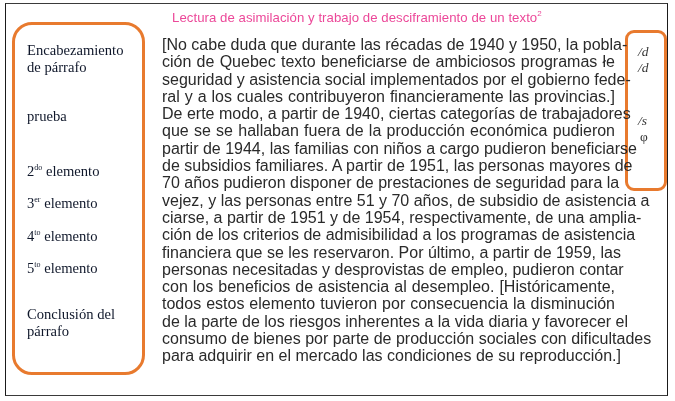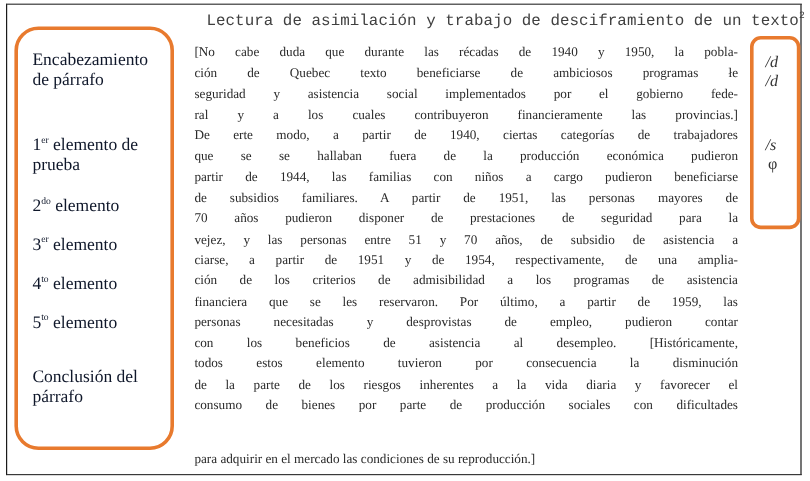--- a/index.html
+++ b/index.html
@@ -1,54 +1,53 @@
 <!DOCTYPE html>
 <html><head>
   <meta charset="utf-8">
   <style>
     html, body { margin: 0; padding: 0; background: #ffffff; }
     body { width: 675px; height: 401px; position: relative; overflow: hidden;
            font-family: "DejaVu Serif", "Liberation Serif", serif; color: #2b2b2b; }
     .frame { position: absolute; left: 5px; top: 3px; width: 663px; height: 393px;
              border-top: 1.5px solid #3a3a3a; border-bottom: 1.5px solid #3a3a3a;
              border-left: 1.5px solid #1a1a1a; border-right: 1.5px solid #1a1a1a; box-sizing: border-box; }
-    .title { position: absolute; left: 172px; top: 9px; font-size: 13.2px; color: #404040;
-             font-family: Liberation Mono, monospace; white-space: nowrap; letter-spacing: 0.05px; }
+    .title { position: absolute; left: 172px; top: 9px; font-size: 13.2px; color: #ec4899;
+             font-family: Liberation Sans, sans-serif; white-space: nowrap; letter-spacing: 0.05px; }
     .title sup { font-size: 8px; vertical-align: 6px; }
     .left-box { position: absolute; left: 12px; top: 22px; width: 133px; height: 353px;
                 border: 3px solid #e87a2e; border-radius: 20px; box-sizing: border-box; }
     .right-box { position: absolute; left: 625px; top: 30px; width: 42px; height: 161px;
                  border: 3px solid #e87a2e; border-radius: 9px; box-sizing: border-box; }
     .label { position: absolute; left: 27px; font-family: "Liberation Serif", serif; font-size: 14.6px;
              line-height: 17px; color: #0f172a; white-space: nowrap; }
     .label sup { font-size: 8px; vertical-align: 6px; }
     .mark { position: absolute; left: 638px; font-family: "Liberation Serif", serif; font-size: 13.5px;
             font-style: italic; color: #333; line-height: 15px; }
     .mark.phi { font-style: normal; left: 640px; }
     .body { position: absolute; left: 162px; top: 36px; width: 453px;
-            font-family: Liberation Serif, serif; font-size: 11px; line-height: 17.3px; color: #2a2a2a; }
+            font-family: Liberation Sans, sans-serif; font-size: 16px; line-height: 17.3px; color: #2a2a2a; }
     .line { display: block; text-align: justify; text-align-last: justify; white-space: nowrap; height: 17.3px; }
-    .line.last { text-align-last: left; margin-top: 28px; }
+    .line.last { text-align-last: left; }
   </style>
 </head>
 <body>
 
 <div class="frame"></div>
 
 <div class="title"><span>Lectura de asimilación y trabajo de desciframiento de un texto</span><sup>2</sup></div>
 
 <div class="left-box"></div>
 <div class="right-box"></div>
 
 <div class="label" style="top:42px">
   <div>Encabezamiento</div>
   <div>de párrafo</div>
 </div>
 <div class="label" style="top:108px">
-  <div><span>1</span><sup>er</sup><span> elemento de</span></div>
   <div>prueba</div>
 </div>
 <div class="label" style="top:159px">
   <span>2</span><sup>do</sup><span> elemento</span>
 </div>
 <div class="label" style="top:191px">
   <span>3</span><sup>er</sup><span> elemento</span>
 </div>
 <div class="label" style="top:224px">
   <span>4</span><sup>to</sup><span> elemento</span>

